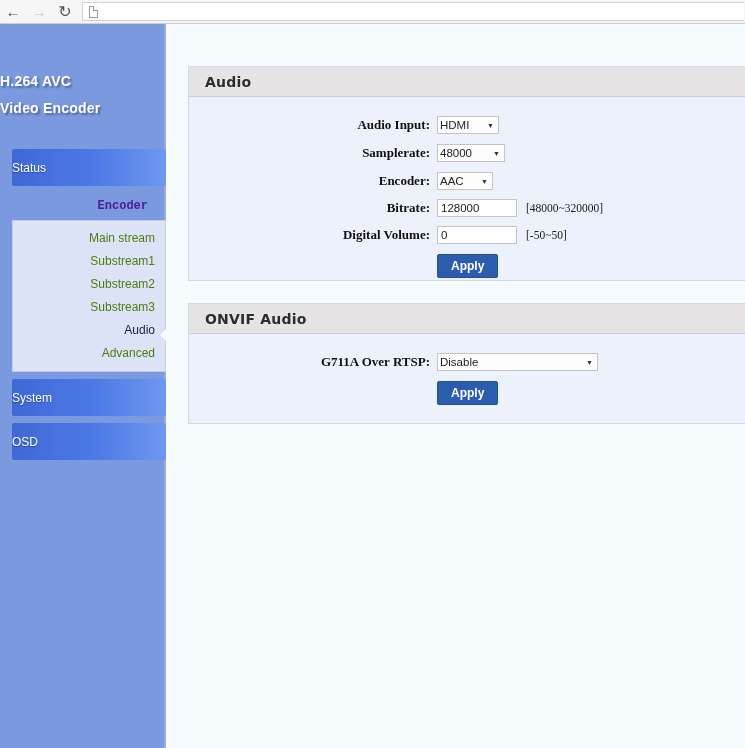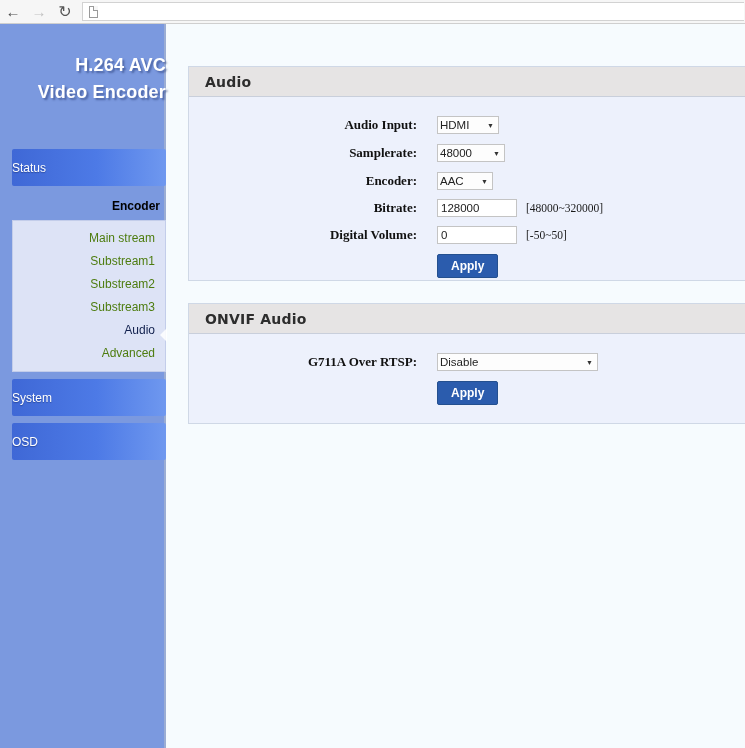--- a/index.html
+++ b/index.html
@@ -65,50 +65,51 @@
   }
 
   
   .sidebar {
     position: absolute; left: 0; top: 0;
     width: 166px; height: 724px;
     background: #7b99df;
     border-right: 2px solid #9badd4;
   }
   .logo {
-    position: absolute; left: 0; top: 28px;
+    position: absolute; left: 0; top: 44px;
     width: 166px;
-    text-align: right;
+    text-align: left;
     color: #ffffff;
     font-weight: bold;
-    font-size: 18px;
+    font-size: 14px;
     line-height: 27px;
     letter-spacing: .2px;
     text-shadow: 2px 2px 2px rgba(40,60,120,.55);
   }
   .menu { position: absolute; left: 12px; top: 125px; width: 154px; }
   .menu-btn {
     height: 37px;
     margin-bottom: 7px;
     background: linear-gradient(to right, #3f68d6 0%, #4d7ae6 55%, #6f98ef 100%);
     border-radius: 2px;
     color: #ffffff;
     font-size: 12px;
     display: flex; align-items: center; justify-content: flex-start;
     padding-right: 10px;
     text-shadow: 0 1px 1px rgba(20,40,100,.5);
   }
   .menu-parent {
     height: 25px;
     margin-bottom: 2px;
-    color: #000000;
+    color: #4c1d95;
     font-size: 12px;
     font-weight: bold;
     display: flex; align-items: center; justify-content: flex-end;
-    padding-right: 6px;
+    padding-right: 18px;
+    font-family: Liberation Mono, monospace;
   }
   .submenu {
     background: #dde3f6;
     border: 1px solid #c3cdea;
     padding: 5px 0 7px 0;
     margin-bottom: 7px;
   }
   .submenu-item {
     height: 23px;
     color: #4d7c0f;
@@ -157,21 +158,21 @@
   #panel-onvif { top: 279px; height: 121px; }
 
   
   .form-row {
     display: flex; align-items: center;
     margin-bottom: 9px;
   }
   .form-label {
     width: 248px;
     text-align: right;
-    padding-right: 20px;
+    padding-right: 7px;
     font-family: "Liberation Serif", serif;
     font-weight: bold;
     font-size: 13px;
     color: #111;
   }
   select.ctl {
     font-family: "Liberation Sans", sans-serif;
     font-size: 11.5px;
     color: #222;
     background: #fdfdfd;

